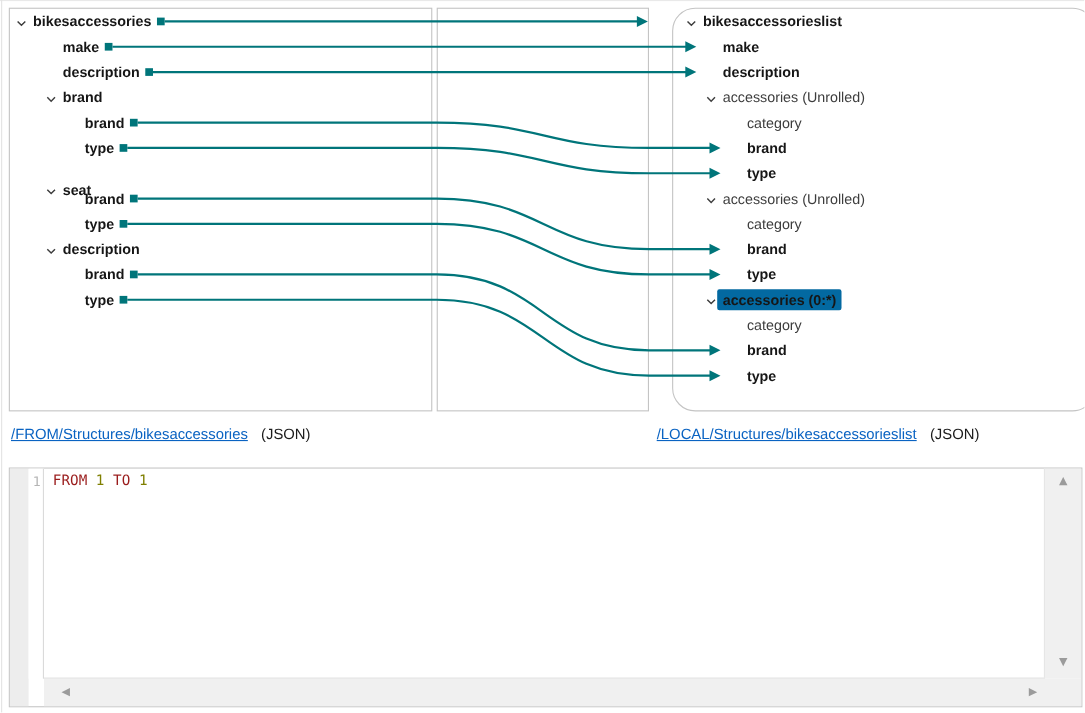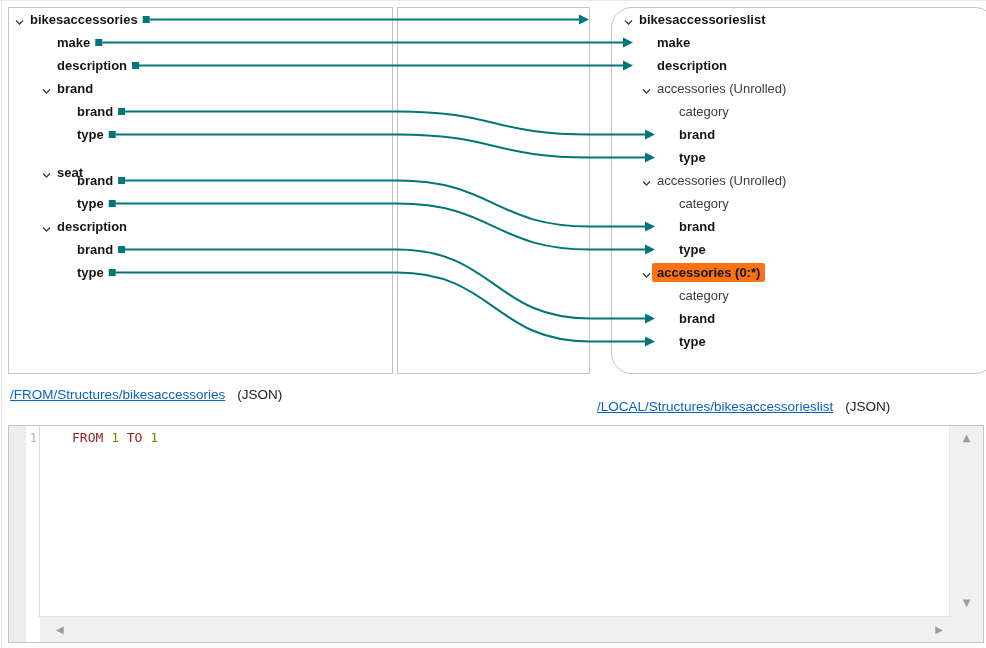--- a/index.html
+++ b/index.html
@@ -11,44 +11,44 @@
   
   .panel{position:absolute;top:7px;height:367px;border:1px solid #c4c4c4;background:#fff;
          box-sizing:border-box;z-index:1;}
   .panel-left{left:8px;width:385px;}
   .panel-middle{left:397px;width:193px;}
   .panel-right{left:611px;width:385px;border-radius:21px;}
   .tree{position:relative;width:100%;height:100%;}
   .row{position:absolute;left:0;right:0;height:23px;display:flex;align-items:center;}
   .lbl{font-size:13px;font-weight:700;color:#161616;white-space:pre;line-height:15px;}
   .lbl.regular{font-weight:400;color:#3d3d3d;}
-  .lbl.hl{background:#f97316;padding:2px 5px;margin-left:-5px;border-radius:2px;}
+  .lbl.hl{background:#0369a1;padding:2px 5px;margin-left:-5px;border-radius:2px;}
   .chev{position:absolute;width:11px;height:11px;display:inline-block;}
 
   
   #lines{position:absolute;left:0;top:0;z-index:3;pointer-events:none;}
 
   
   .links{position:absolute;top:387px;left:0;right:0;height:20px;font-size:13.5px;z-index:2;}
   .links a{color:#0a63c2;text-decoration:underline;cursor:pointer;}
   .link-left{position:absolute;left:10px;top:0;}
-  .link-right{position:absolute;left:597px;top:12px;}
+  .link-right{position:absolute;left:597px;top:0;}
   .fmt{color:#1b1b1b;margin-left:12px;text-decoration:none;}
 
   
   .editor{position:absolute;left:8px;top:425px;width:976px;height:218px;
           border:1px solid #c6c6c6;box-sizing:border-box;background:#fff;
           font-family:"DejaVu Sans Mono","Liberation Mono",monospace;z-index:2;}
   .strip{position:absolute;left:0;top:0;bottom:0;width:17px;background:#ededed;}
   .gutter{position:absolute;left:17px;top:0;bottom:25px;width:13px;background:#fff;
           border-right:1px solid #dadada;box-sizing:content-box;
           color:#b4b4b4;font-size:12px;text-align:right;padding-top:4px;}
   .gutter .lnum{display:block;padding-right:2px;line-height:16px;}
   .codearea{position:absolute;left:35px;top:0;right:34px;bottom:25px;padding:4px 0 0 4px;
-            font-size:13px;line-height:16px;white-space:pre;cursor:text;margin-left:24px;}
+            font-size:13px;line-height:16px;white-space:pre;cursor:text;}
   .tok-keyword{color:#9a1c1c;}
   .tok-number{color:#7f7f00;}
   .vscroll{position:absolute;right:0;top:0;width:33px;bottom:25px;background:#f0f0f0;
            border-left:1px solid #e6e6e6;}
   .hscroll{position:absolute;left:31px;right:33px;bottom:0;height:25px;background:#f0f0f0;
            border-top:1px solid #e6e6e6;}
   .corner{position:absolute;right:0;bottom:0;width:33px;height:25px;background:#f0f0f0;}
   .sbtn{position:absolute;color:#9b9b9b;font-size:10px;line-height:10px;
         font-family:"DejaVu Sans",sans-serif;cursor:default;}
   .sb-up{top:7px;left:50%;transform:translateX(-50%);}

